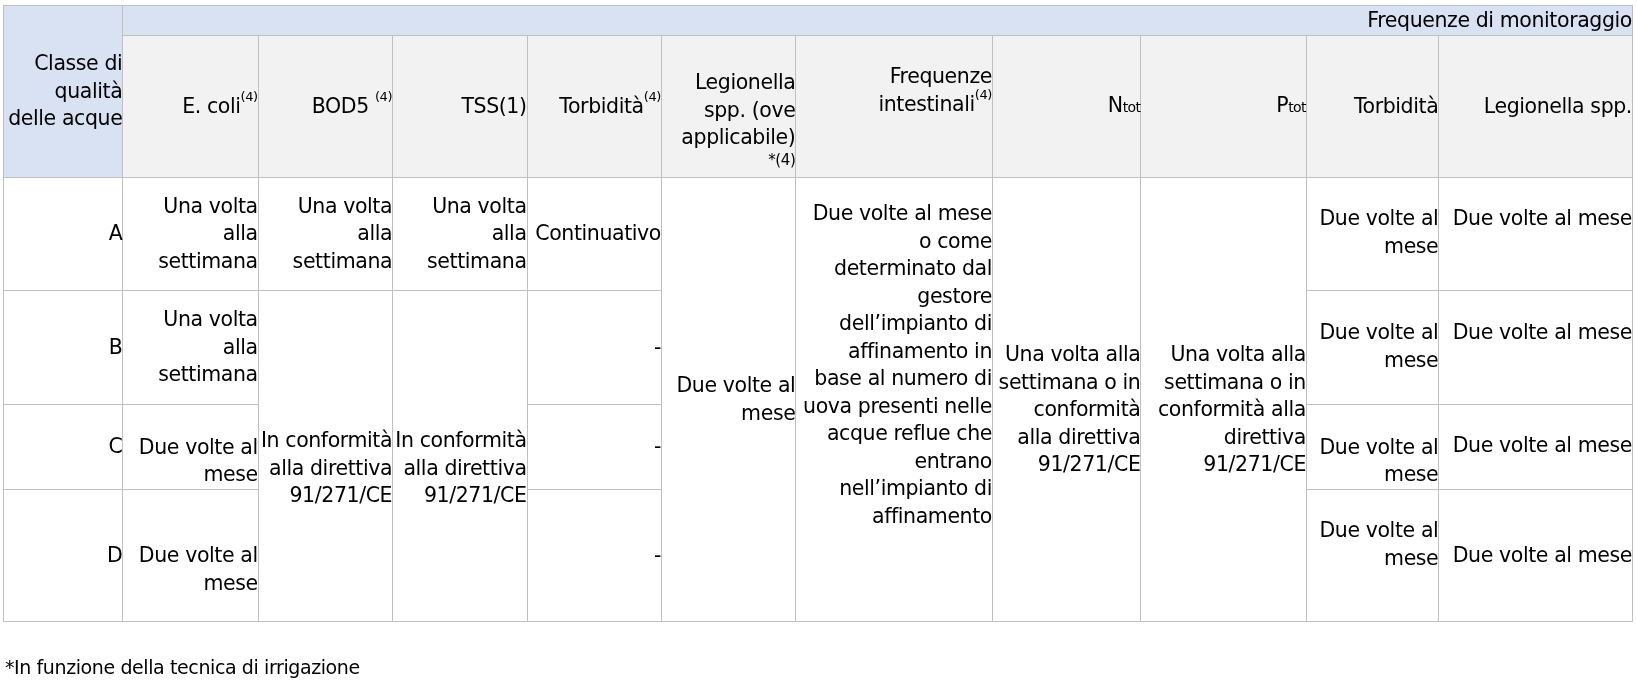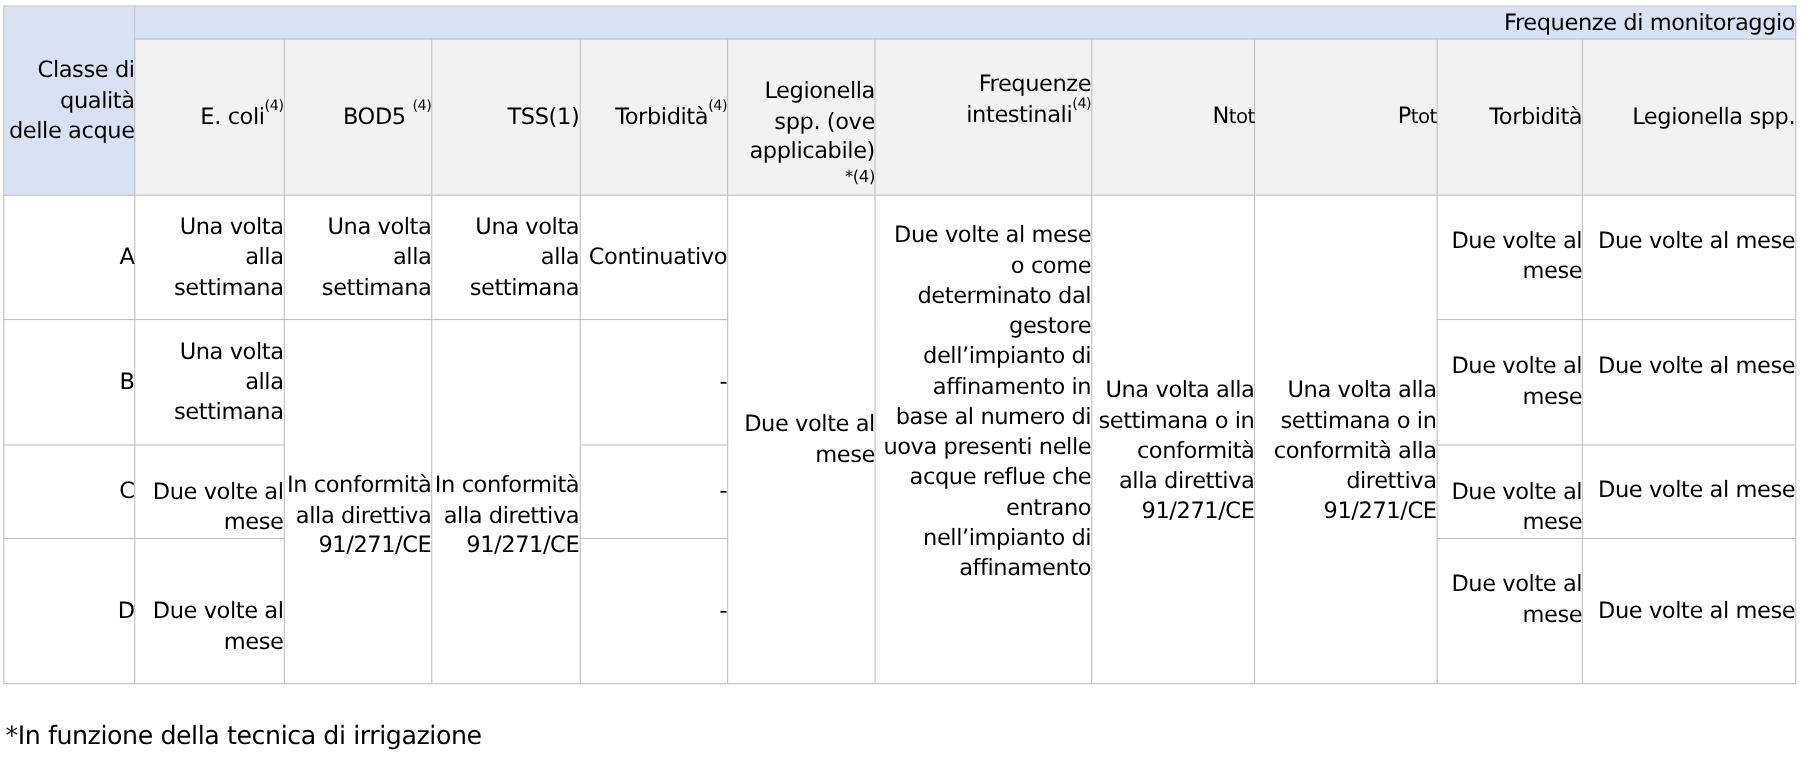--- a/index.html
+++ b/index.html
@@ -40,41 +40,41 @@
     .hdr-grey { background: #f2f2f2; }
     .body-cell { background: #ffffff; }
     sup.fn {
       font-size: 13px;
       vertical-align: top;
       position: relative;
       top: -3px;
       line-height: 1;
     }
     sub.sb {
-      font-size: 18px;
+      font-size: 14px;
       vertical-align: baseline;
       letter-spacing: -0.6px;
     }
     .small-line {
       display: block;
       font-size: 15px;
       line-height: 16px;
     }
     tr.h1 { height: 30px; }
     tr.h2 { height: 142px; }
     tr.rA { height: 113px; }
     tr.rB { height: 114px; }
     tr.rC { height: 85px; }
     tr.rD { height: 132px; }
     .top-pad { vertical-align: top !important; }
     .footnote {
       position: absolute;
       left: 5px;
       top: 656px;
-      font-size: 23px;
+      font-size: 19px;
       letter-spacing: -0.4px;
       text-align: right;
     }
   </style>
 </head>
 <body>
 
 <table class="freq">
   <colgroup>
     <col style="width:119px">

